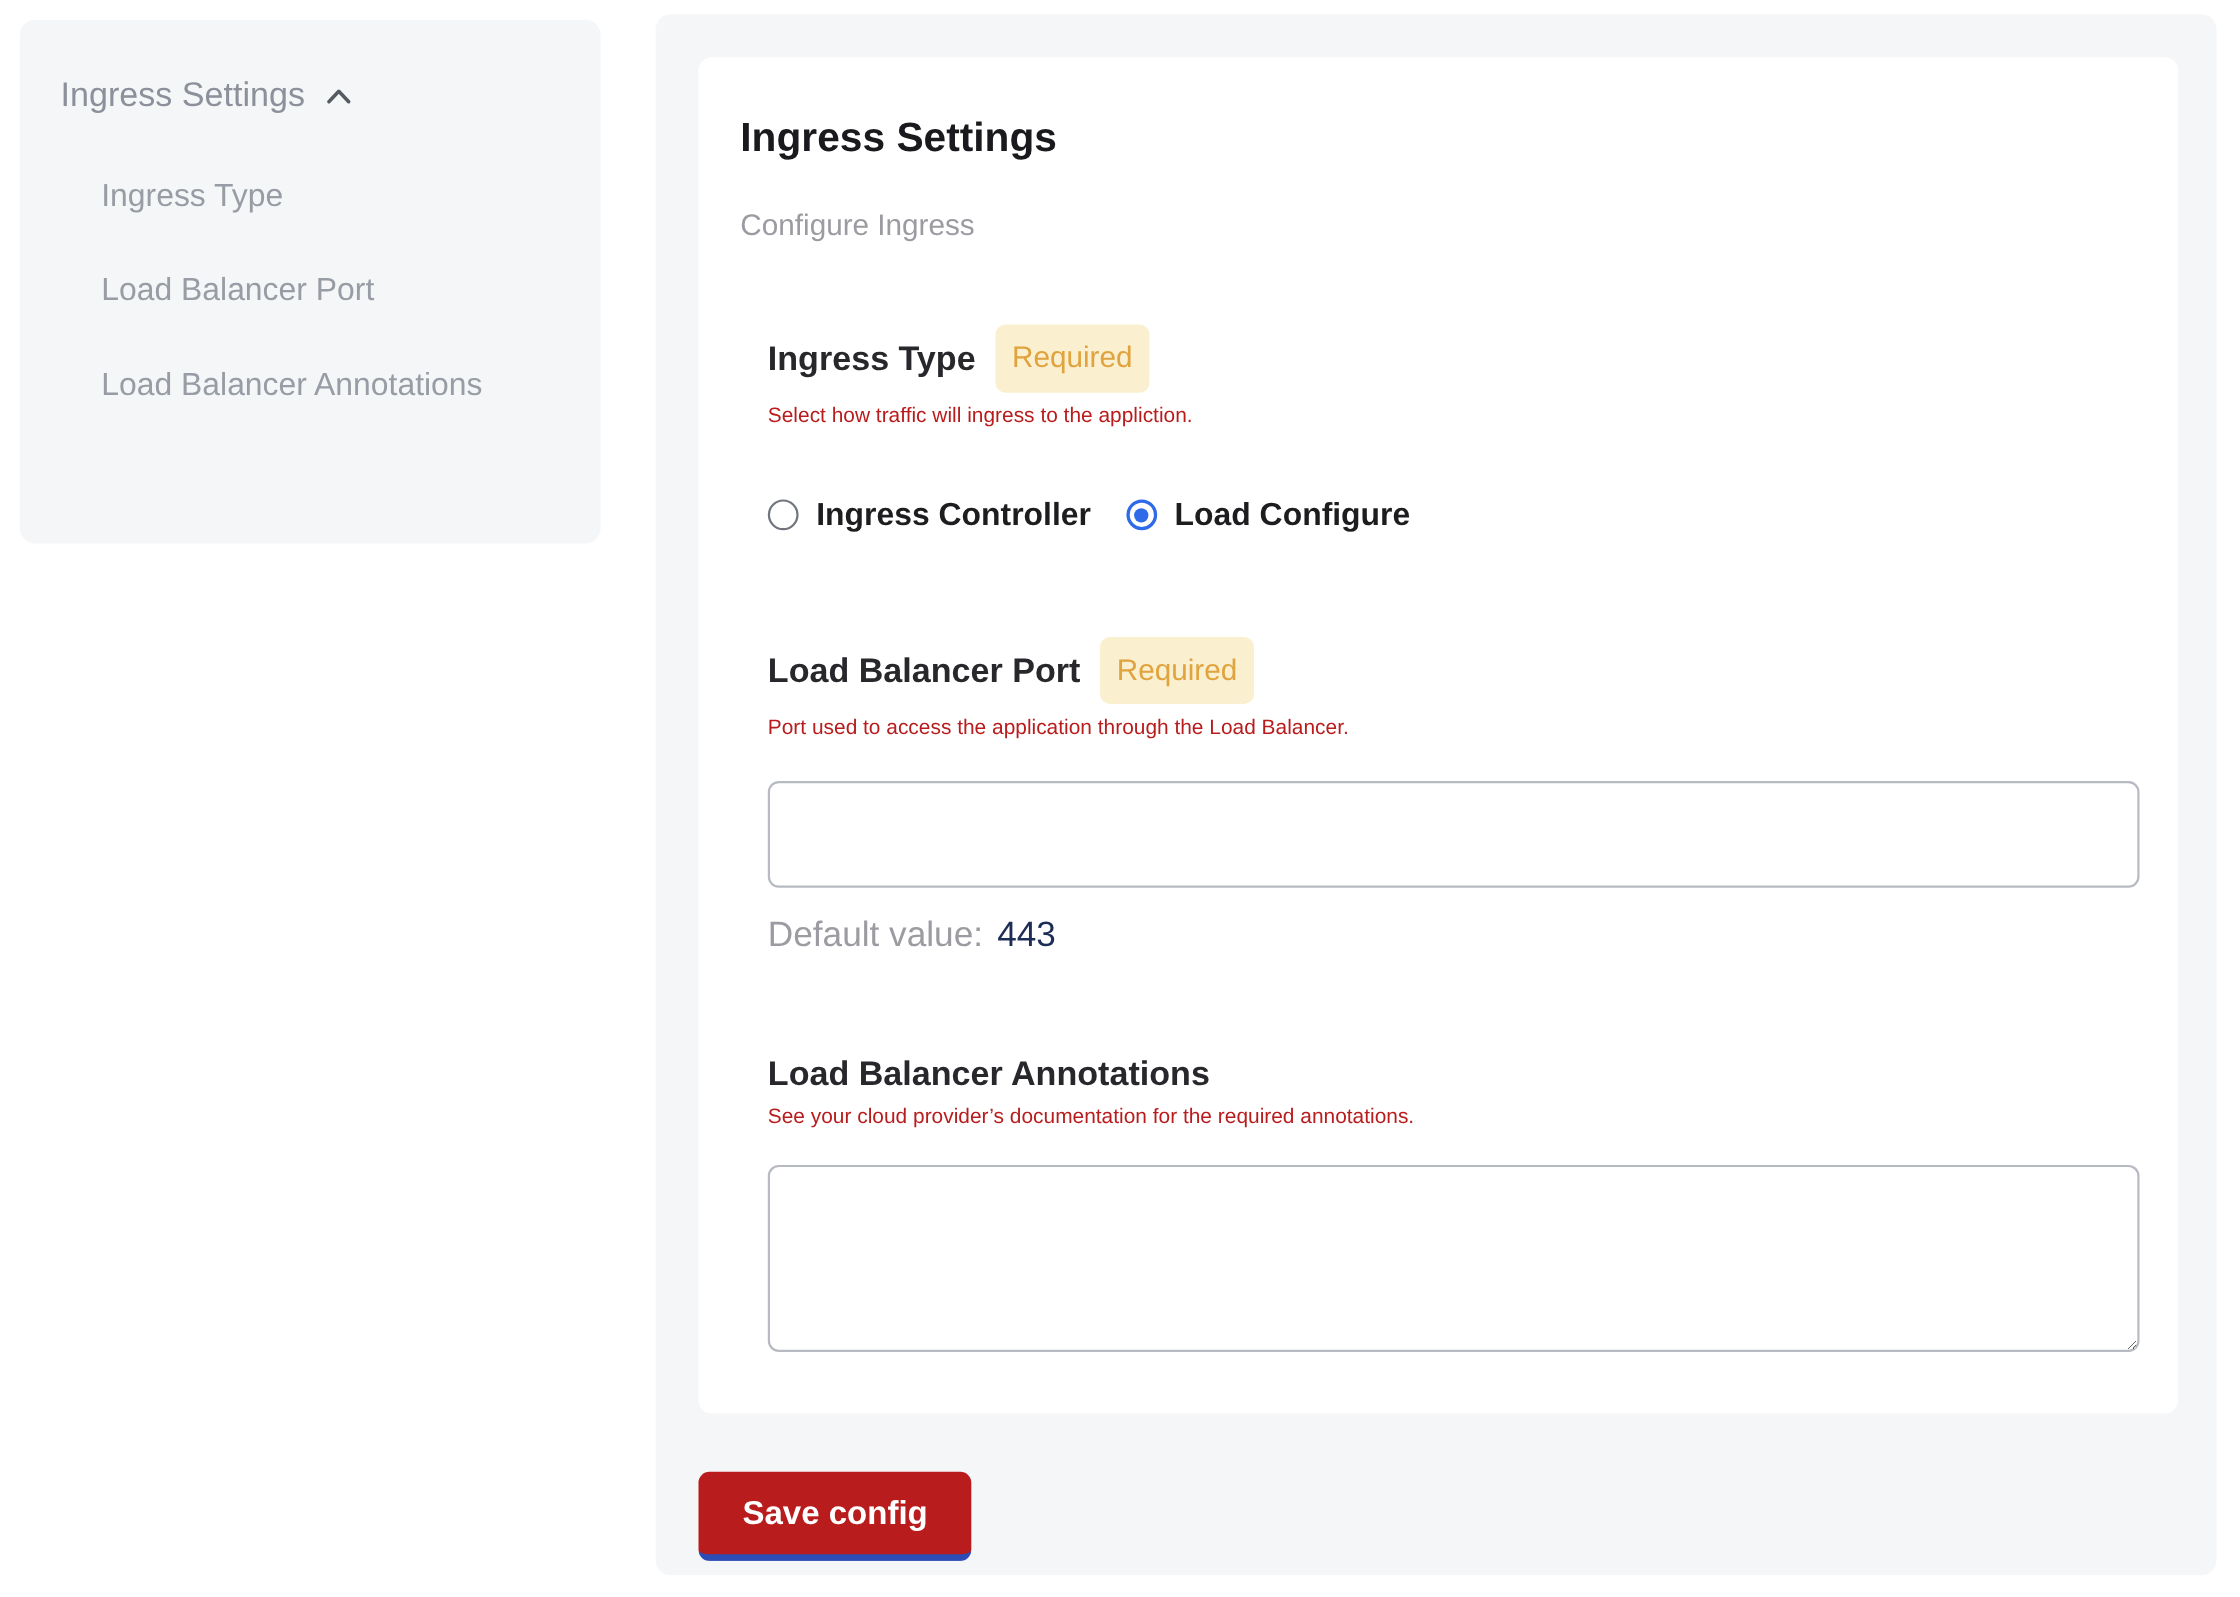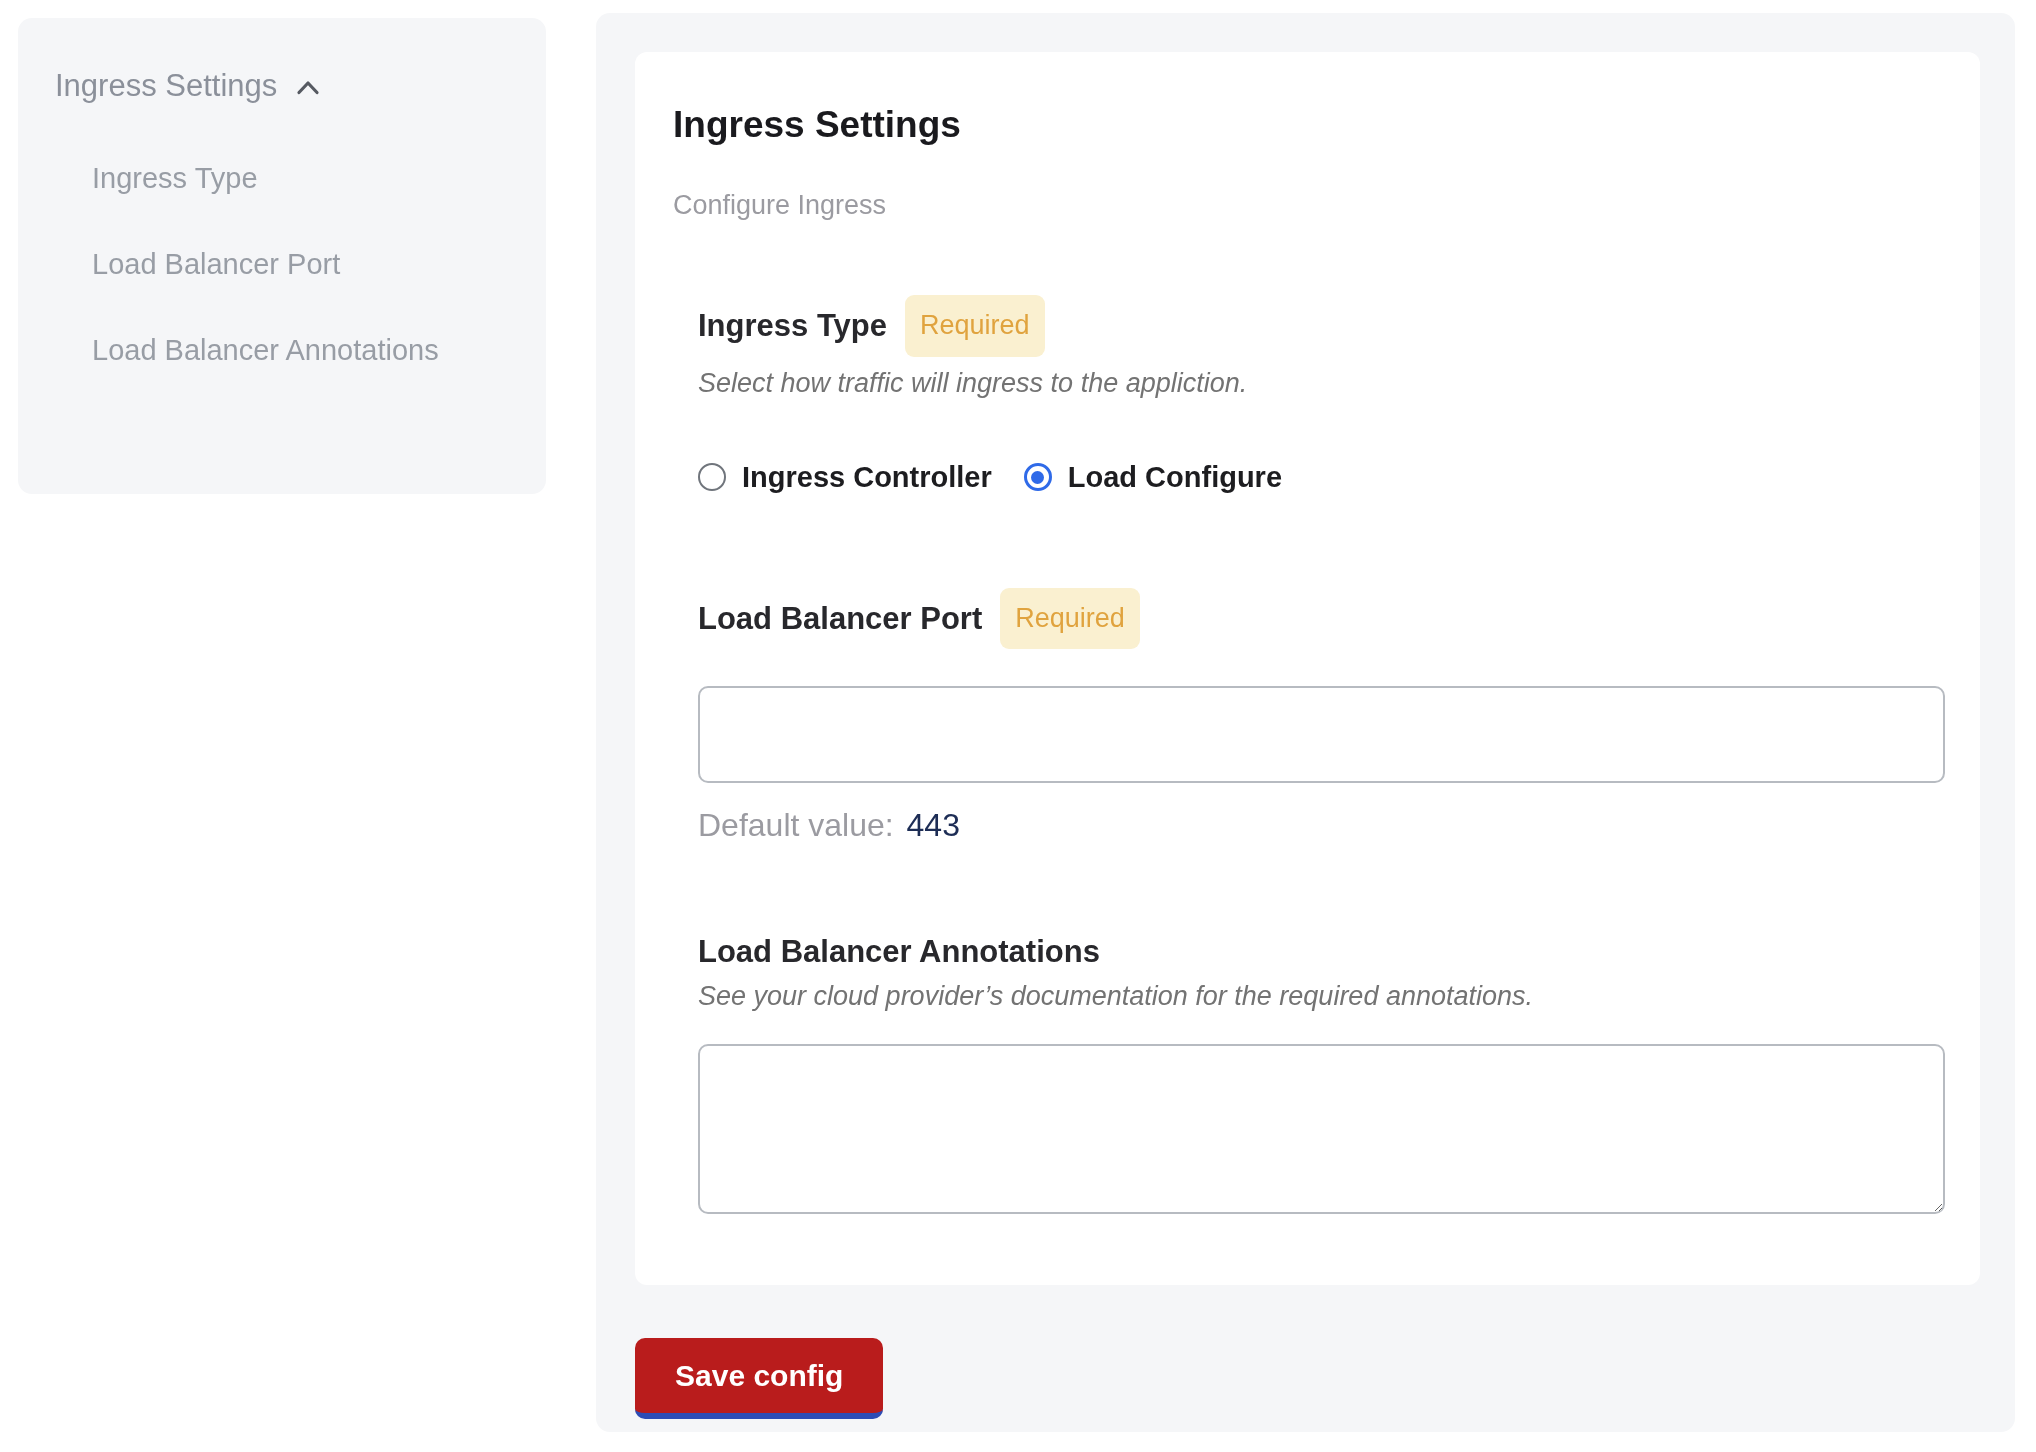--- a/index.html
+++ b/index.html
@@ -52,21 +52,21 @@
   .field-ingress-type { margin-top: 74px; }
   .field-lb-port { margin-top: 94px; }
   .field-lb-annotations { margin-top: 90px; }
 
   .field-label-row { display: flex; align-items: center; gap: 18px; }
   .field-label { font-size: 31px; font-weight: 600; color: #28282c; }
   .badge {
     font-size: 27px; color: #e0a33e; background: #faf0d0;
     padding: 16px 15px; border-radius: 9px; line-height: 1.1;
   }
-  .field-desc { margin: 11px 0 0; font-size: 27px; color: #737373; font-style: italic; }
+  .field-desc { margin: 11px 0 0; font-size: 19px; color: #b91c1c; }
 
   .radio-row { display: flex; align-items: center; gap: 32px; margin-top: 62px; }
   .radio-option { display: flex; align-items: center; gap: 16px; cursor: pointer; }
   .radio {
     width: 28px; height: 28px; border-radius: 50%;
     border: 2.5px solid #70757c; background: #fff;
     display: flex; align-items: center; justify-content: center; flex: none;
   }
   .radio.selected { border: 3.5px solid #2f6ae8; }
   .radio-dot { width: 13px; height: 13px; border-radius: 50%; background: #2f6ae8; display: none; }
@@ -139,20 +139,21 @@
           <span class="radio-label">Load Configure</span>
         </div>
       </div>
     </div>
 
     <div class="field field-lb-port">
       <div class="field-label-row">
         <span class="field-label">Load Balancer Port</span>
         <span class="badge">Required</span>
       </div>
+      <p class="field-desc">Port used to access the application through the Load Balancer.</p>
       <input class="text-input" type="text" value="" style="">
       <div class="default-line">
         <span>Default value:</span>
         <span class="default-value">443</span>
       </div>
     </div>
 
     <div class="field field-lb-annotations">
       <div class="field-label-row">
         <span class="field-label">Load Balancer Annotations</span>

